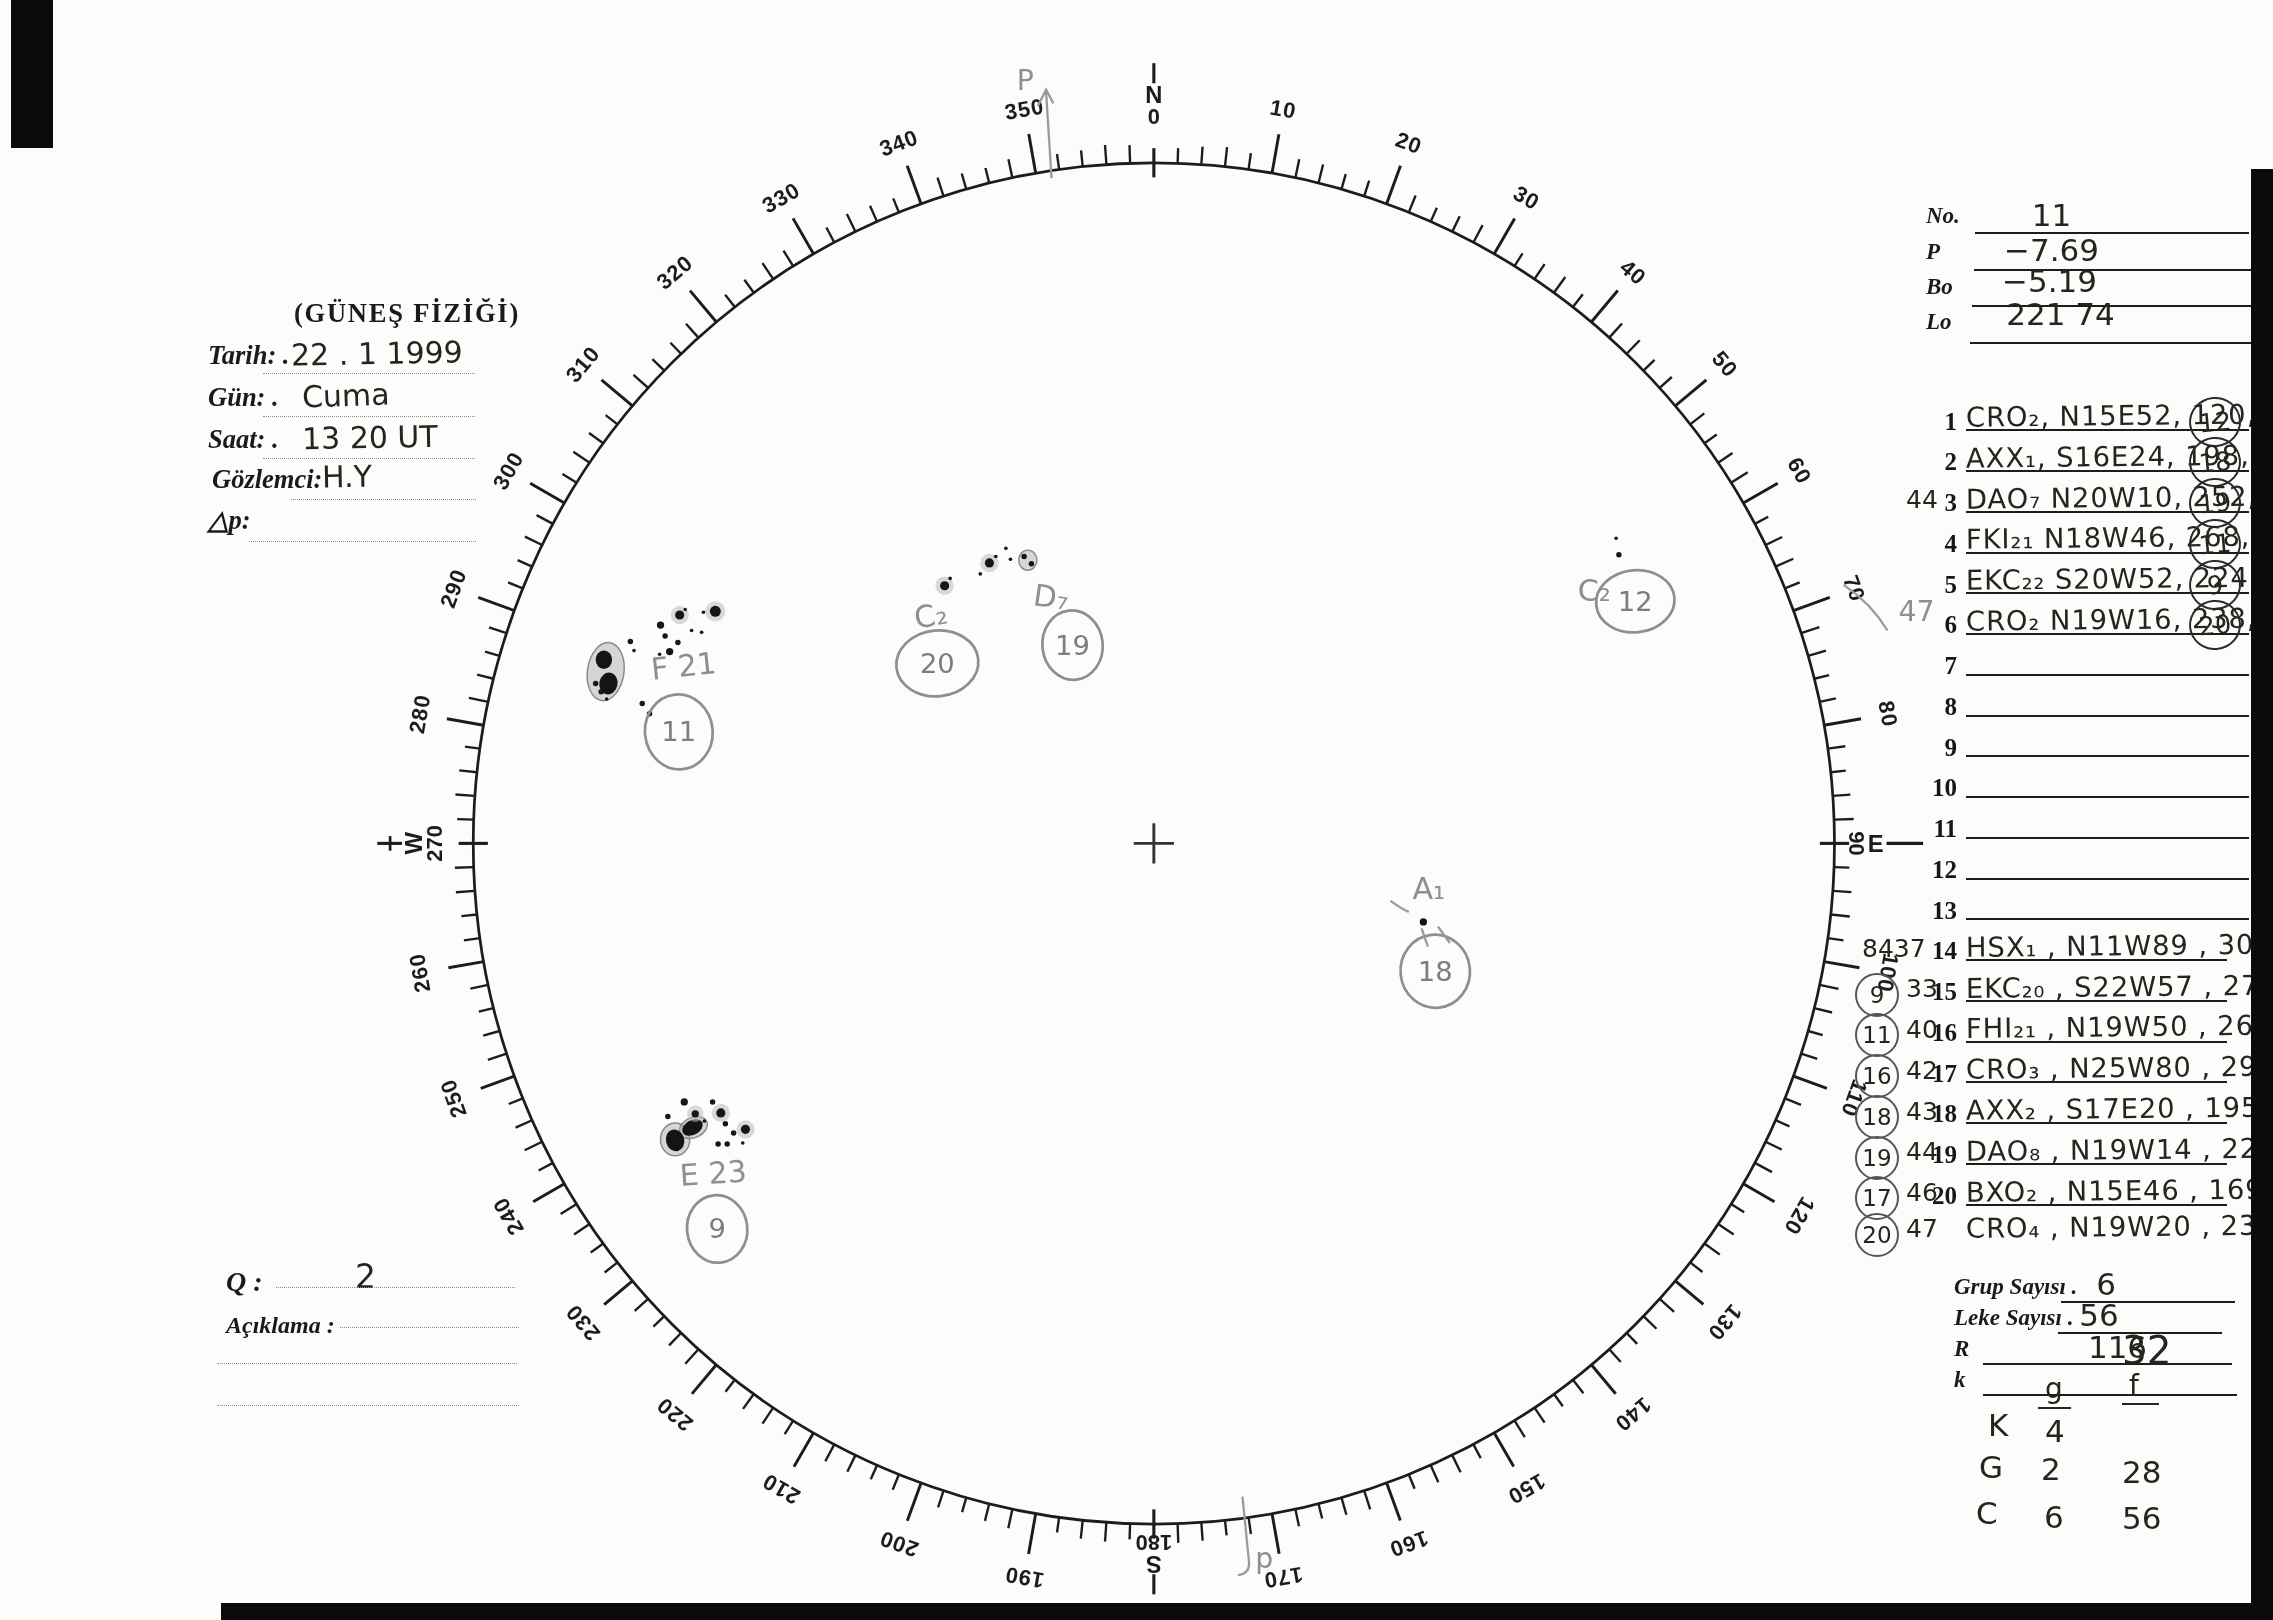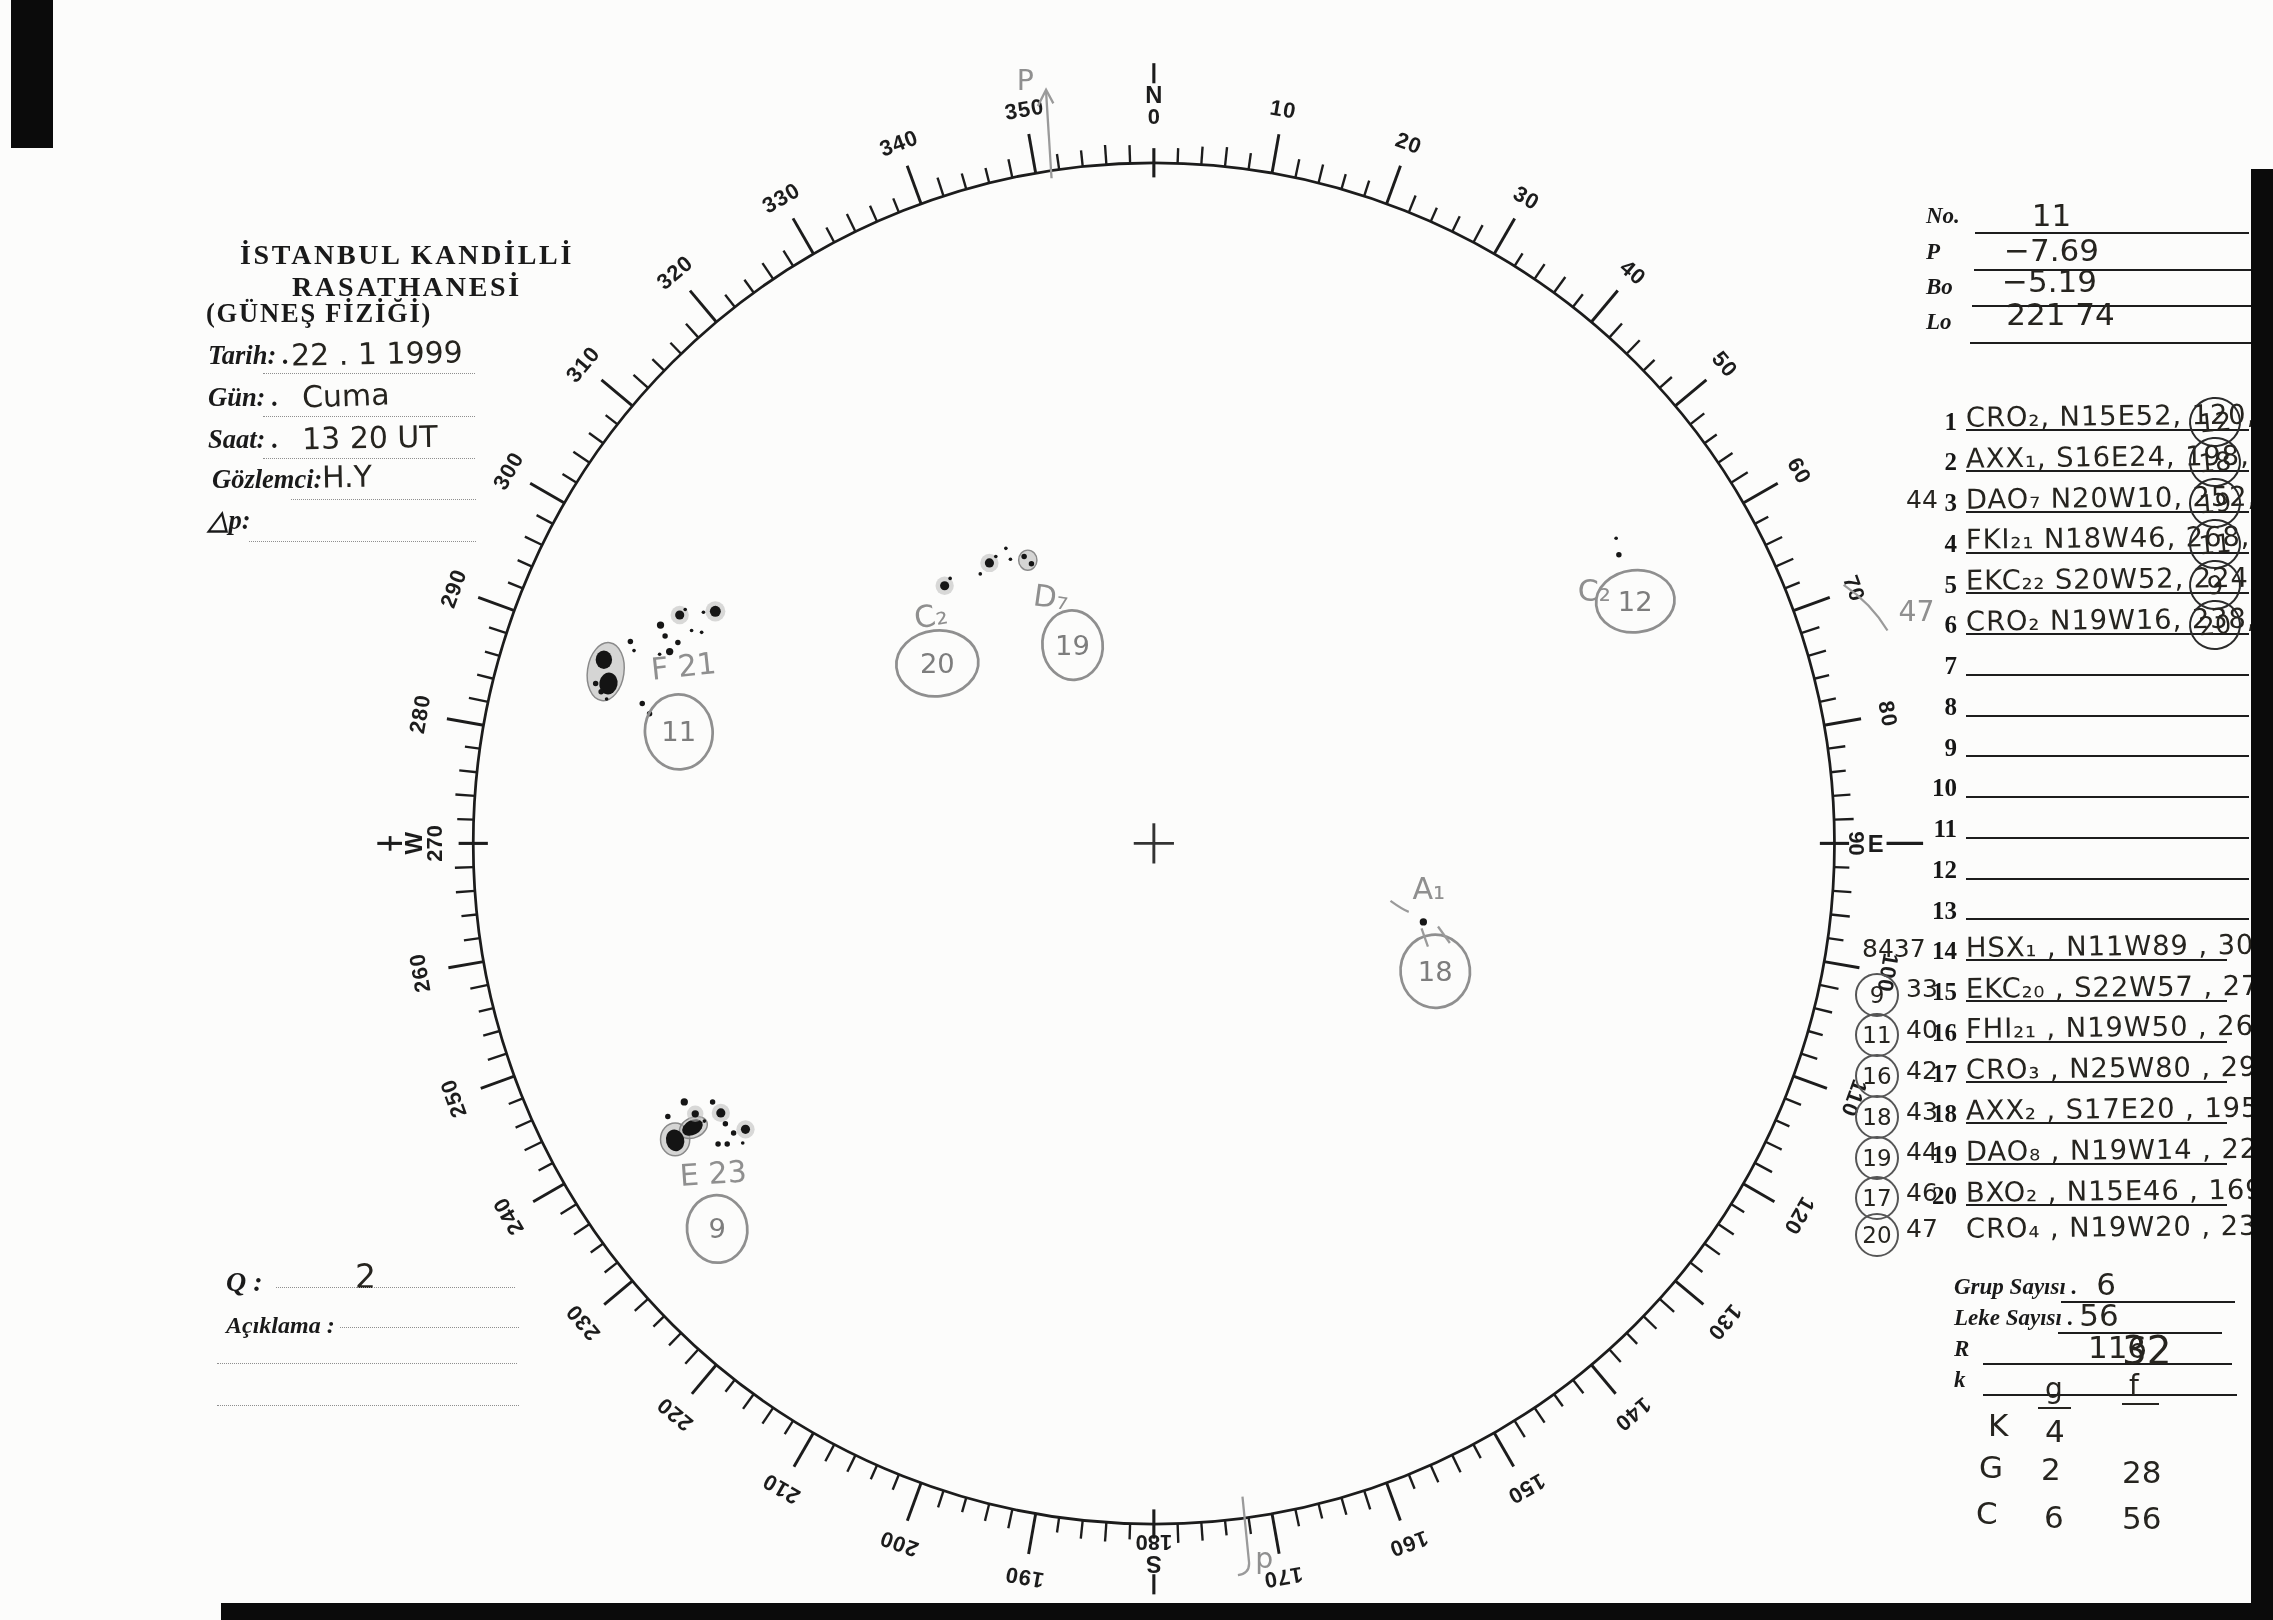--- a/index.html
+++ b/index.html
@@ -360,22 +360,21 @@
         <path d="M2018,640 Q2048,660 2066,690"></path>
         <path d="M1522,986 q14,10 20,12"></path>
         <path d="M1556,1016 l7,20"></path>
         <path d="M1574,1014 l13,18"></path>
       </g>
       <text x="1113" y="98" fill="#8f8f8f" font-size="31" font-family="&quot;DejaVu Sans&quot;,sans-serif">P</text>
       <text x="1374" y="1716" fill="#8f8f8f" font-size="31" font-family="&quot;DejaVu Sans&quot;,sans-serif">p</text>
       <text x="2078" y="680" fill="#8f8f8f" font-size="31" font-family="&quot;DejaVu Sans&quot;,sans-serif">47</text>
     </svg>
 
-  <div class="abs printed title1" style="left:206px;top:239px;width:402px;text-align:center;">İSTANBUL KANDİLLİ RASATHANESİ</div>
-  <div class="abs printed title2" style="left:206px;top:298px;width:402px;text-align:left;">(GÜNEŞ FİZİĞİ)</div>
+  <div class="abs printed title2" style="left:206px;top:298px;width:402px;text-align:center;">(GÜNEŞ FİZİĞİ)</div>
 
   <div>
     <span class="flabel printed it" style="left:208px;top:340px">Tarih: .</span>
     <span class="fval hand" style="left:291px;top:336px;transform:rotate(-1deg)">22 . 1 1999</span>
     <span class="dotline" style="left:263px;top:373px;width:212px"></span>
 
     <span class="flabel printed it" style="left:208px;top:382px">Gün: .</span>
     <span class="fval hand" style="left:302px;top:378px;transform:rotate(-2deg)">Cuma</span>
     <span class="dotline" style="left:263px;top:416px;width:212px"></span>
 

